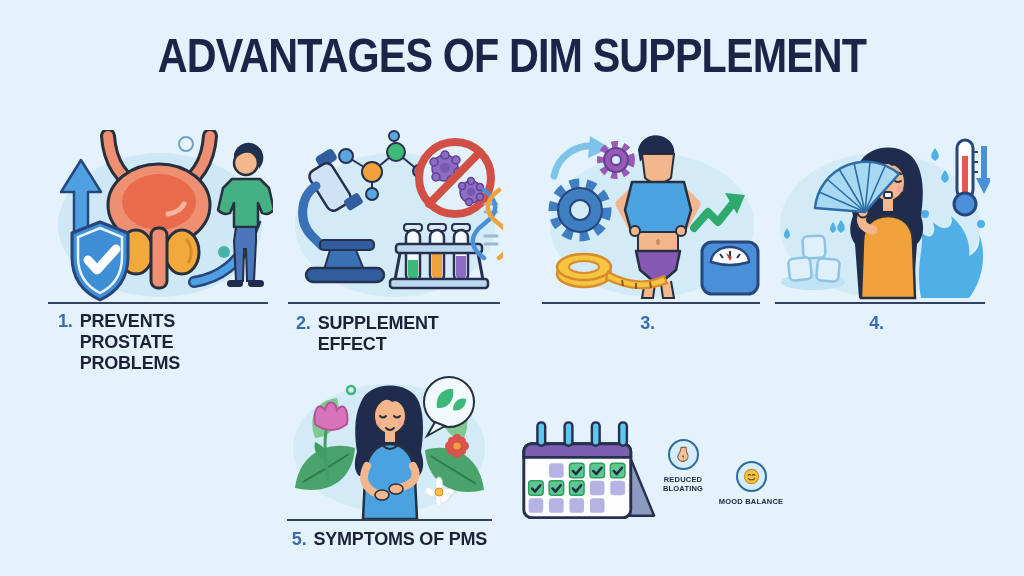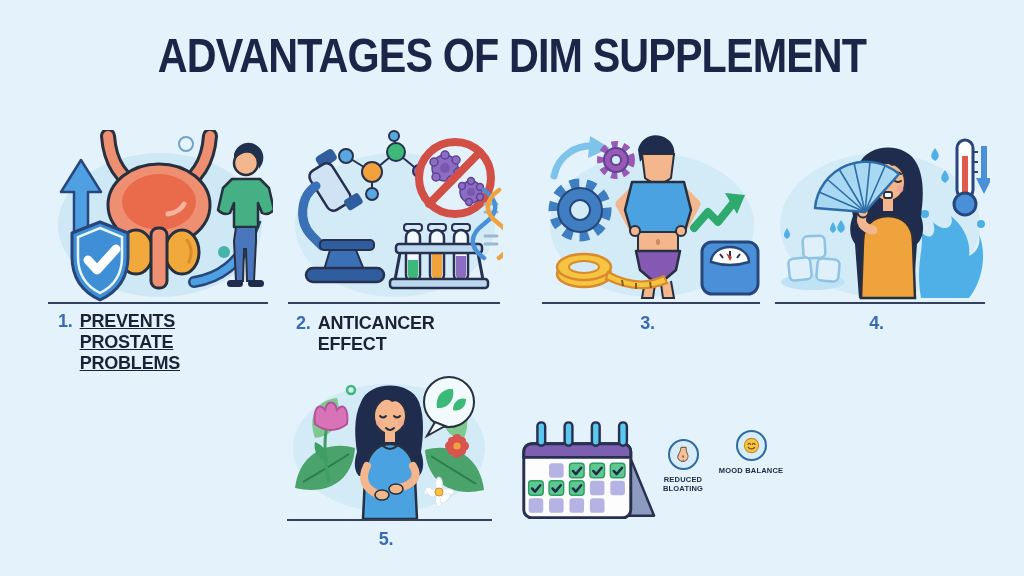--- a/index.html
+++ b/index.html
@@ -83,21 +83,21 @@
       <path d="M188 97 h20 v14 l-2 40 h-7 l-1 -32 h-2 l-1 32 h-7 l-2 -40 z" fill="#4a76bd" stroke="#27303f" stroke-width="2"></path>
       <rect x="179" y="150" width="16" height="7" rx="3.5" fill="#1f2c4e"></rect>
       <rect x="200" y="150" width="16" height="7" rx="3.5" fill="#1f2c4e"></rect>
     </g>
     <circle cx="138" cy="14" r="7" fill="#e8f4fb" stroke="#6fa3c9" stroke-width="2"></circle>
     <circle cx="176" cy="122" r="6" fill="#45b5ab"></circle>
   </svg>
   <div class="baseline" style="width:220px;margin-top:0;"></div>
   <div class="caption" style="width:215px;margin-top:7px;margin-left:10px;">
     <span class="num">1.</span>
-    <span style="max-width:178px;text-decoration:underline;">PREVENTS PROSTATE PROBLEMS</span>
+    <span style="max-width:178px;">PREVENTS PROSTATE PROBLEMS</span>
   </div>
 </div>
 
 <div class="abs" style="left:288px;top:130px;">
   <svg width="215" height="172" viewBox="0 0 215 172">
     <ellipse cx="107" cy="95" rx="100" ry="72" fill="#d3eaf7"></ellipse>
 
     <g stroke="#27304f" stroke-width="2">
       <line x1="58" y1="26" x2="84" y2="42"></line>
       <line x1="84" y1="42" x2="108" y2="22"></line>
@@ -165,21 +165,21 @@
       <line x1="197" y1="82" x2="209" y2="82" stroke="#9db8cc" stroke-width="3"></line>
       <line x1="197" y1="106" x2="209" y2="106" stroke="#9db8cc" stroke-width="3"></line>
       <line x1="197" y1="114" x2="209" y2="114" stroke="#9db8cc" stroke-width="3"></line>
       <path d="M196 60 c15 11 15 23 0 34 c-15 11 -15 23 0 34" stroke="#4a90d9" stroke-width="4.5"></path>
       <path d="M211 60 c-15 11 -15 23 0 34 c15 11 15 23 0 34" stroke="#f0a33c" stroke-width="4.5"></path>
     </g>
   </svg>
   <div class="baseline" style="width:212px;"></div>
   <div class="caption" style="width:212px;margin-top:9px;margin-left:8px;">
     <span class="num">2.</span>
-    <span>ANTICANCER EFFECT</span>
+    <span>SUPPLEMENT EFFECT</span>
   </div>
 </div>
 
 <div class="abs" style="left:542px;top:130px;">
   <svg width="220" height="172" viewBox="0 0 220 172">
     <ellipse cx="110" cy="95" rx="102" ry="72" fill="#d3eaf7"></ellipse>
 
     <path d="M12 46 C16 26 34 14 54 16" fill="none" stroke="#7ec3ea" stroke-width="7" stroke-linecap="round"></path>
     <polygon points="48,6 68,18 46,28" fill="#7ec3ea"></polygon>
 
@@ -372,20 +372,21 @@
       <path d="M96 78 q7 6 14 0" stroke="#27303f" stroke-width="2" fill="none"></path>
       <path d="M80 98 C74 110 77 120 90 126" fill="none" stroke="#f3b68d" stroke-width="8" stroke-linecap="round"></path>
       <path d="M126 98 C132 108 128 116 112 120" fill="none" stroke="#f3b68d" stroke-width="8" stroke-linecap="round"></path>
       <ellipse cx="95" cy="127" rx="7" ry="5" fill="#f3b68d" stroke="#27303f" stroke-width="1.6"></ellipse>
       <ellipse cx="109" cy="121" rx="7" ry="5" fill="#f3b68d" stroke="#27303f" stroke-width="1.6"></ellipse>
     </g>
   </svg>
   <div class="baseline" style="width:205px;"></div>
   <div class="caption center" style="width:205px;margin-top:8px;">
     <span class="num">5.</span>
+    <span>SYMPTOMS OF PMS</span>
   </div>
 </div>
 
 <div class="abs" style="left:516px;top:416px;">
   <svg width="142" height="108" viewBox="0 0 146 110">
     <polygon points="114,34 142,102 96,102" fill="#8d9bc0" stroke="#27304f" stroke-width="2.5" stroke-linejoin="round"></polygon>
     <rect x="8" y="28" width="110" height="76" rx="8" fill="#fdfdfd" stroke="#27304f" stroke-width="3"></rect>
     <path d="M8 42 v-6 a8 8 0 0 1 8 -8 h94 a8 8 0 0 1 8 8 v6 z" fill="#7d5fb2" stroke="#27304f" stroke-width="3"></path>
     <g>
         <rect x="34" y="48" width="15" height="15" rx="3" fill="#b5b3e4"></rect>
@@ -419,21 +420,21 @@
   <div class="badge-circle">
     <svg width="19" height="19" viewBox="0 0 24 24">
       <path d="M9 3 C8.5 7 7.5 9 6 11.5 C4.2 14.2 4.8 17.6 7.2 19.4 C9.5 21 12.8 21.2 15.2 19.4 C17.8 17.4 18.4 13.6 16.8 10.8 C15.6 8.6 15.2 6 15.2 3 Z" fill="#f2c29e" stroke="#8a5a3b" stroke-width="1.3" stroke-linejoin="round"></path>
       <ellipse cx="11.6" cy="14.5" rx="1.1" ry="1.5" fill="#8a5a3b"></ellipse>
       <line x1="11.6" y1="18.5" x2="11.6" y2="20.5" stroke="#8a5a3b" stroke-width="1.2"></line>
     </svg>
   </div>
   <div class="badge-label">REDUCED BLOATING</div>
 </div>
 
-<div class="abs badge" style="left:716px;top:430px;">
+<div class="abs badge" style="left:716px;top:461px;">
   <div class="badge-circle">
     <svg width="19" height="19" viewBox="0 0 24 24">
       <circle cx="12" cy="12" r="9" fill="#f5c542" stroke="#c98a2b" stroke-width="1.4"></circle>
       <path d="M7.5 10.5 q1.7 -2.2 3.4 0" stroke="#7a5220" stroke-width="1.5" fill="none" stroke-linecap="round"></path>
       <path d="M13.1 10.5 q1.7 -2.2 3.4 0" stroke="#7a5220" stroke-width="1.5" fill="none" stroke-linecap="round"></path>
       <path d="M8 14.5 q4 3.4 8 0" stroke="#7a5220" stroke-width="1.6" fill="none" stroke-linecap="round"></path>
     </svg>
   </div>
   <div class="badge-label">MOOD BALANCE</div>
 </div>

